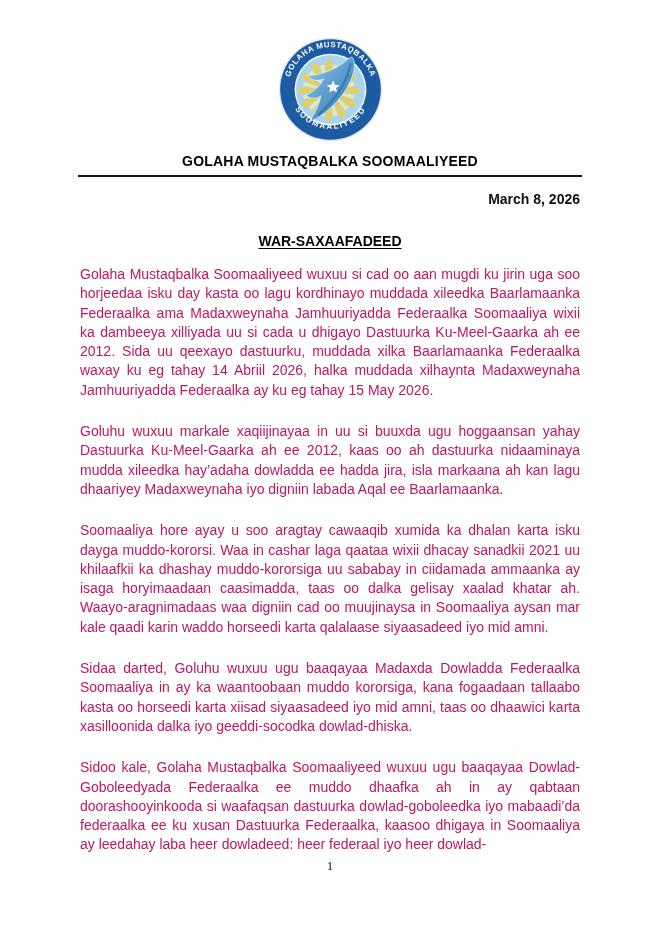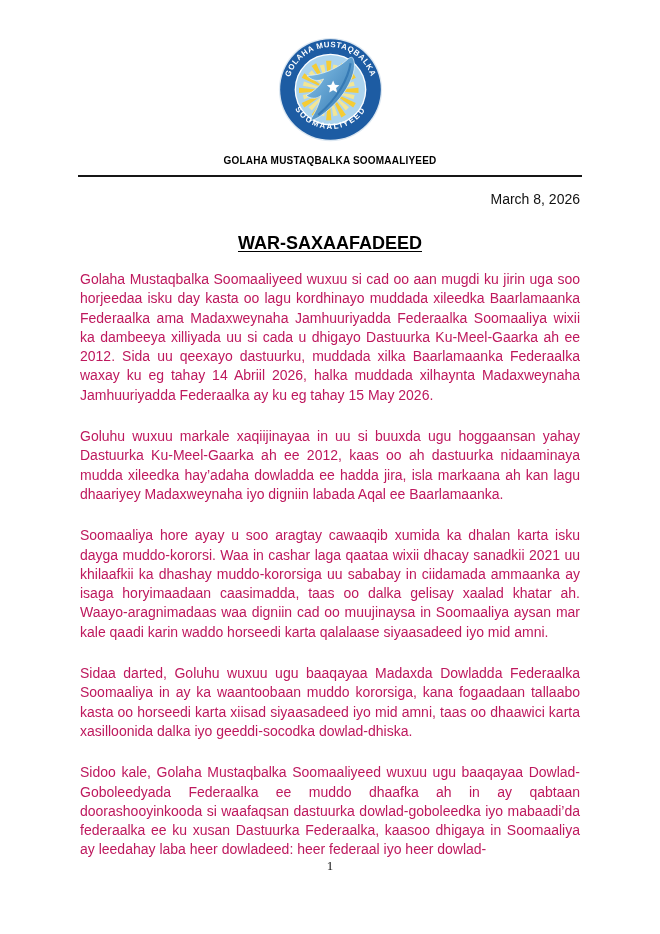--- a/index.html
+++ b/index.html
@@ -26,43 +26,44 @@
     font-weight: bold;
     font-size: 9px;
     fill: #ffffff;
   }
   .arc-top { letter-spacing: 0.7px; }
   .arc-bottom { letter-spacing: 2px; }
   .org-name {
     margin-top: 10px;
     text-align: center;
     font-weight: bold;
-    font-size: 10px;
+    font-size: 14px;
     letter-spacing: 0.2px;
     color: #000;
     line-height: 18px;
   }
   .rule {
     border: none;
     border-top: 2px solid #161616;
     margin: 5px -2px 0 -2px;
   }
   .doc-date {
     margin-top: 14px;
     text-align: right;
     font-size: 14px;
     line-height: 16px;
     color: #111;
+    font-weight: bold;
   }
   .doc-title {
     margin-top: 26px;
     margin-bottom: 16px;
     text-align: center;
     font-weight: bold;
-    font-size: 18px;
+    font-size: 14px;
     text-decoration: underline;
     text-underline-offset: 2px;
     color: #000;
   }
   .body-para {
     margin: 0 0 22px 0;
     font-size: 14px;
     line-height: 19.3px;
     text-align: justify;
     color: #be185d;

